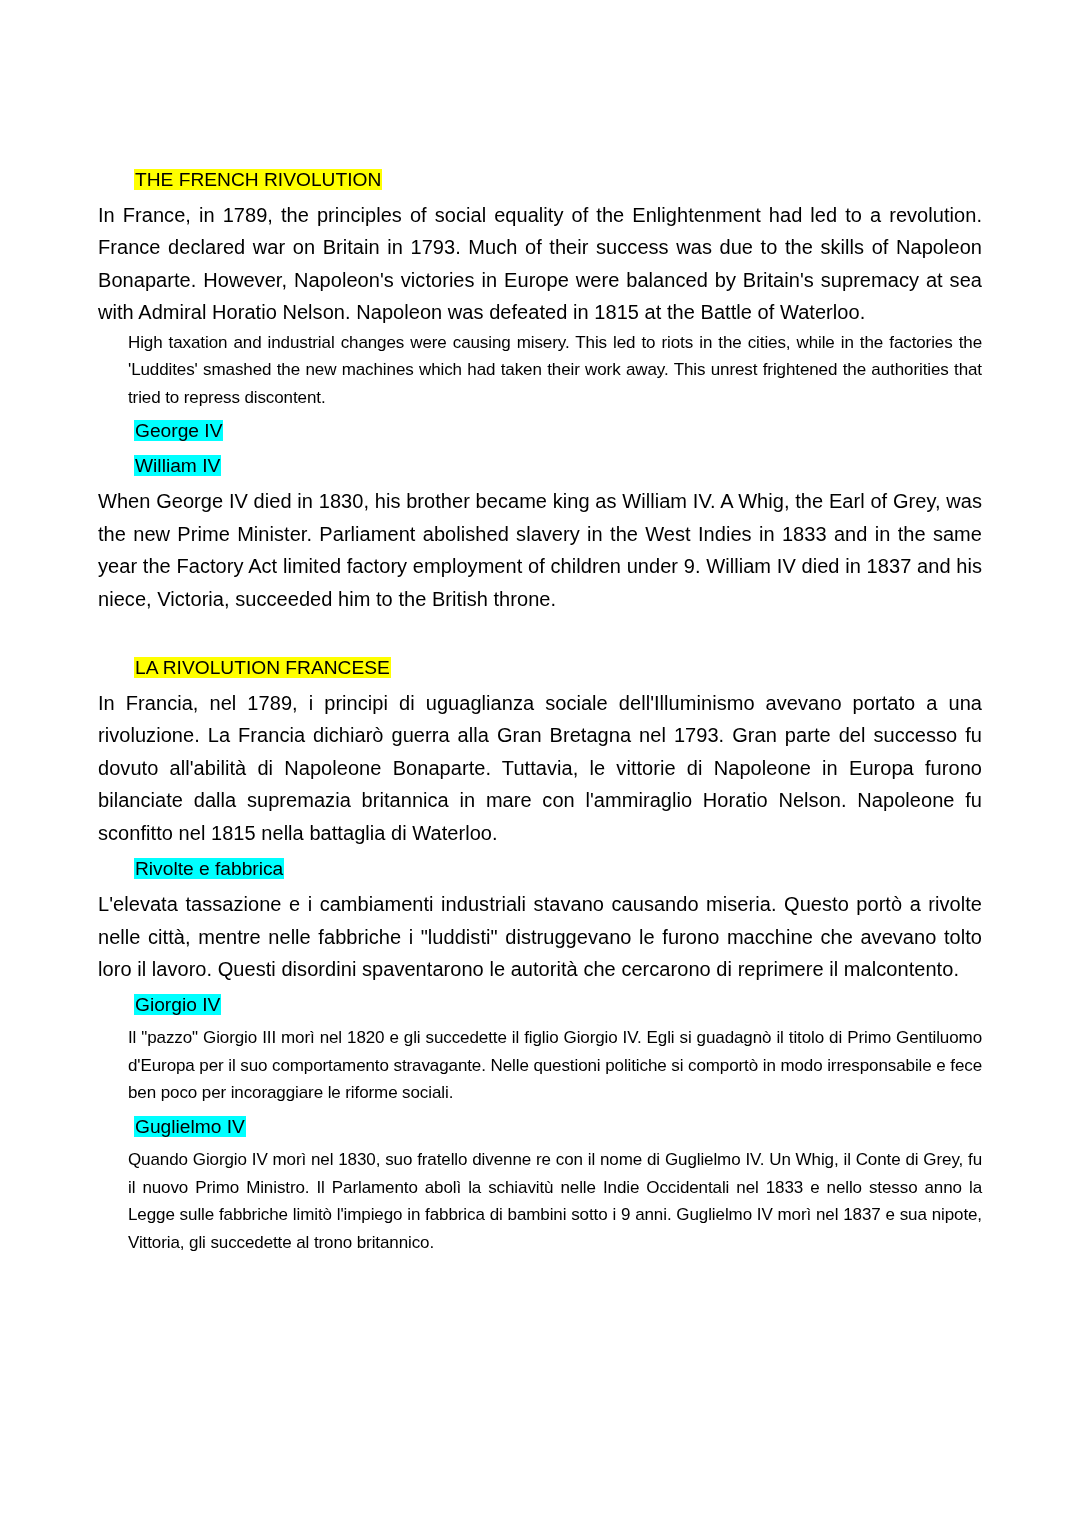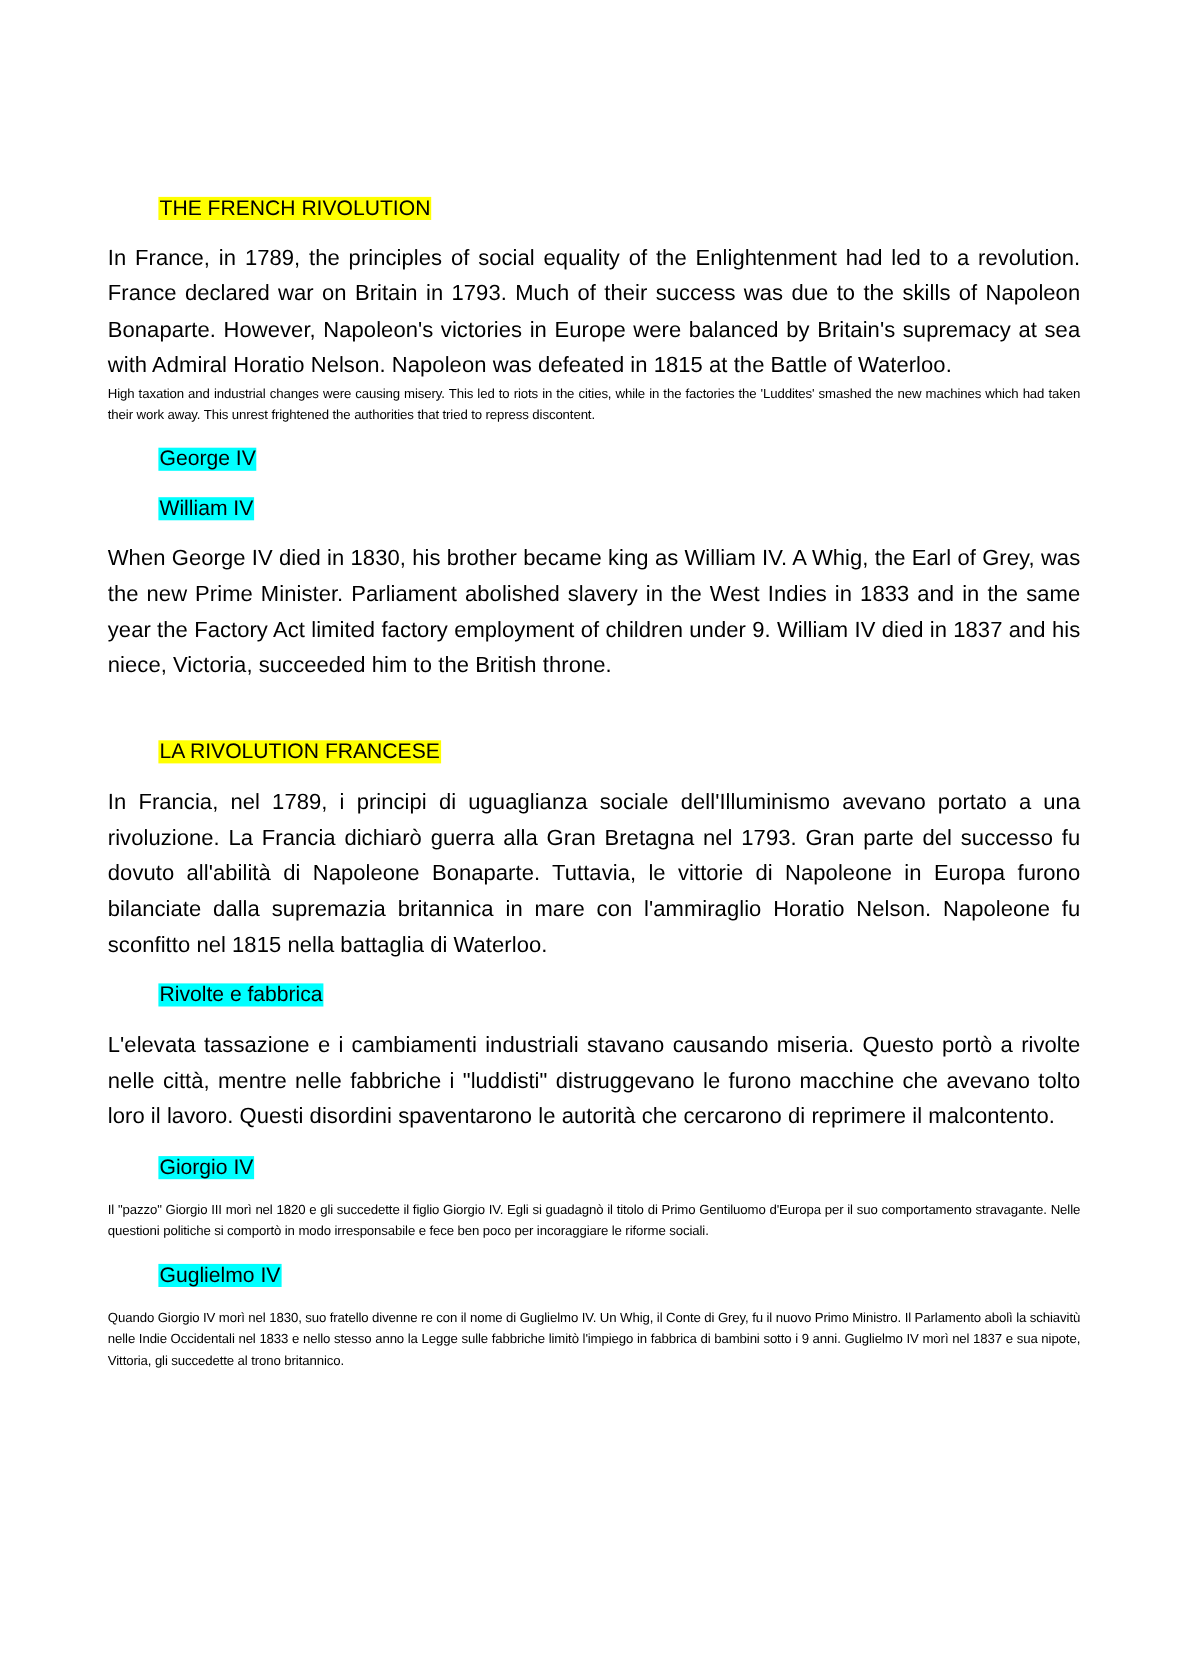--- a/index.html
+++ b/index.html
@@ -26,28 +26,29 @@
   .para {
     font-family: "Liberation Sans", sans-serif;
     font-size: 20px;
     line-height: 1.62;
     text-align: justify;
     margin: 0 0 0 0;
     color: #000000;
     letter-spacing: 0.05px;
   }
   .para.narrow {
-    font-size: 12px;
+    font-size: 17px;
     letter-spacing: -0.1px;
+    margin-left: 30px;
   }
   .heading {
     font-family: "Liberation Sans", sans-serif;
     font-size: 19.2px;
     line-height: 1.62;
-    margin: 14px;
+    margin: 4px;
     display: block;
     padding-left: 32px;
   }
   .hl-yellow {
     background: #ffff00;
     box-decoration-break: clone;
     -webkit-box-decoration-break: clone;
   }
   .hl-cyan {
     background: #00ffff;

